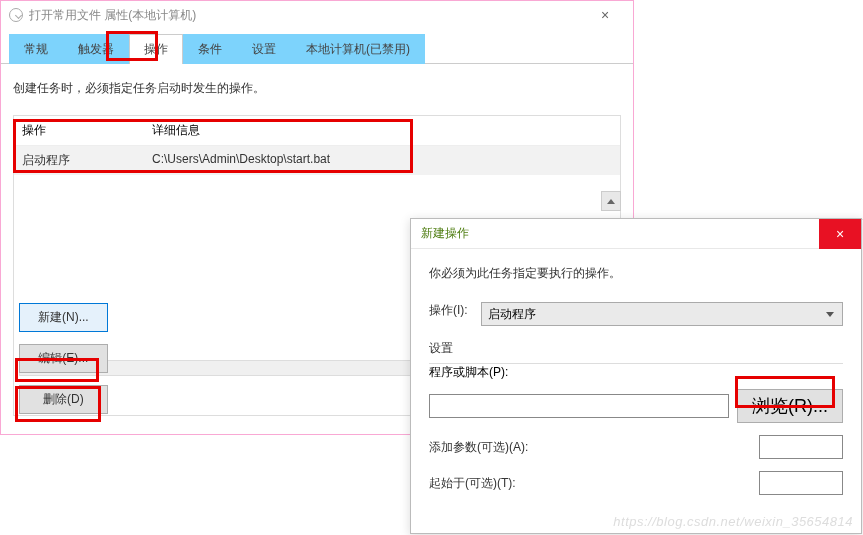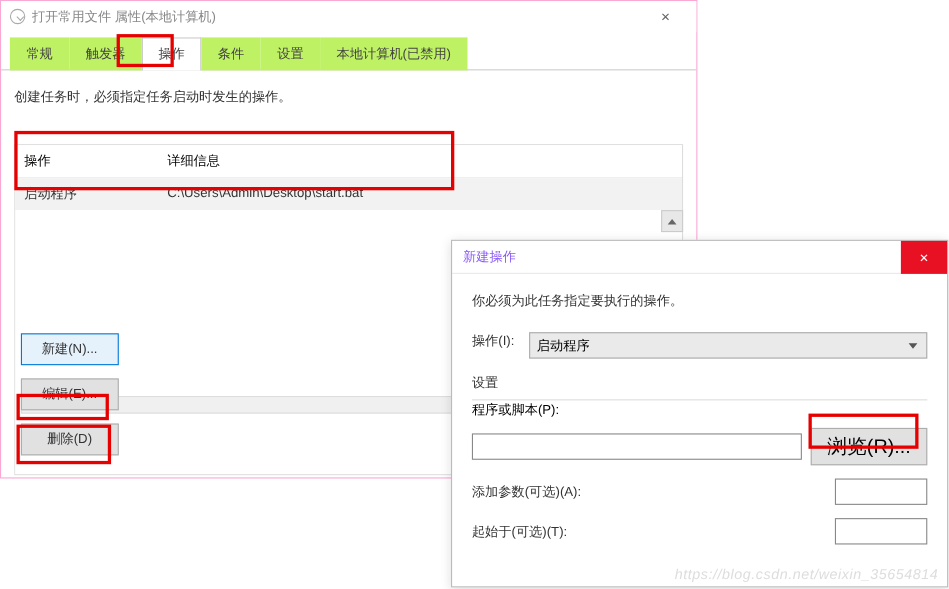--- a/index.html
+++ b/index.html
@@ -7,25 +7,25 @@
     
     
     .main-window { position: absolute; left: 0; top: 0; width: 634px; height: 435px; background: #fff; border: 1px solid #f9a8d4; }
     .title-bar { height: 28px; display: flex; align-items: center; padding: 0 8px; color: #888; background: #fff; }
     .title-bar .icon { width: 14px; height: 14px; border: 1px solid #aaa; border-radius: 50%; margin-right: 6px; position: relative; }
     .title-bar .icon::after { content: ""; position: absolute; width: 4px; height: 4px; border-left: 1px solid #aaa; border-bottom: 1px solid #aaa; top: 4px; left: 6px; transform: rotate(-45deg); }
     .title-bar .title { flex: 1; }
     .title-bar .close { width: 40px; text-align: center; font-size: 14px; color: #666; cursor: pointer; }
     
     .tabs { display: flex; border-bottom: 1px solid #ccc; padding: 0 8px; margin-top: 4px; }
-    .tab { padding: 6px 14px; color: #444; cursor: pointer; border: 1px solid transparent; border-bottom: none; position: relative; top: 1px; background: #bef264; }
+    .tab { padding: 6px 14px; color: #444; cursor: pointer; border: 1px solid transparent; border-bottom: none; position: relative; top: 1px; background: #7dd3fc; }
     .tab.active { border-color: #ccc; background: #fff; }
     
     .tab-content { padding: 16px 12px; }
-    .desc { color: #333; margin-bottom: 34px; }
+    .desc { color: #333; margin-bottom: 18px; }
     
     .action-table { border: 1px solid #ddd; margin-top: 6px; }
     .table-header { display: flex; background: #fff; border-bottom: 1px solid #eee; }
     .table-header .col { padding: 6px 8px; }
     .col1 { width: 130px; }
     .col2 { flex: 1; }
     .table-row { display: flex; background: #f2f2f2; }
     .table-row .col { padding: 6px 8px; color: #333; }
     .table-body-empty { height: 240px; background: #fff; }
     
@@ -44,21 +44,21 @@
     .hl { position: absolute; border: 3px solid #e60000; pointer-events: none; }
     .hl-tab { left: 105px; top: 30px; width: 52px; height: 30px; }
     .hl-table { left: 12px; top: 118px; width: 400px; height: 54px; }
     .hl-hscroll-left { left: 14px; bottom: 52px; width: 84px; height: 24px; }
     .hl-new-btn { left: 14px; bottom: 12px; width: 86px; height: 36px; }
     .hl-browse { left: 735px; top: 376px; width: 100px; height: 32px; }
     
     
     .dialog { position: absolute; left: 410px; top: 218px; width: 452px; height: 316px; background: #fff; border: 1px solid #bbb; box-shadow: 0 2px 10px rgba(0,0,0,0.15); }
     .dialog .dlg-title { height: 30px; display: flex; align-items: center; padding-left: 10px; border-bottom: 1px solid #e8e8e8; }
-    .dialog .dlg-title .t { flex: 1; color: #8b5cf6; }
+    .dialog .dlg-title .t { flex: 1; color: #4d7c0f; }
     .dialog .dlg-title .dlg-close { width: 42px; height: 30px; background: #e81123; color: #fff; display: flex; align-items: center; justify-content: center; font-size: 14px; cursor: pointer; }
     .dlg-body { padding: 16px 18px; }
     .dlg-desc { color: #333; margin-bottom: 20px; }
     .dlg-row { display: flex; margin-bottom: 14px; }
     .dlg-row label { width: 52px; color: #333; }
     .dlg-row .select { flex: 1; height: 24px; border: 1px solid #aaa; background: #eaeaea; display: flex; align-items: center; padding: 0 6px; position: relative; }
     .dlg-row .select::after { content: ""; position: absolute; right: 8px; border-left: 4px solid transparent; border-right: 4px solid transparent; border-top: 5px solid #555; }
     .fieldset-label { color: #333; margin-bottom: 10px; }
     .fieldset { border-top: 1px solid #ddd; margin-top: -4px; }
     .form-row { display: flex; align-items: center; margin-bottom: 12px; gap: 8px; }

